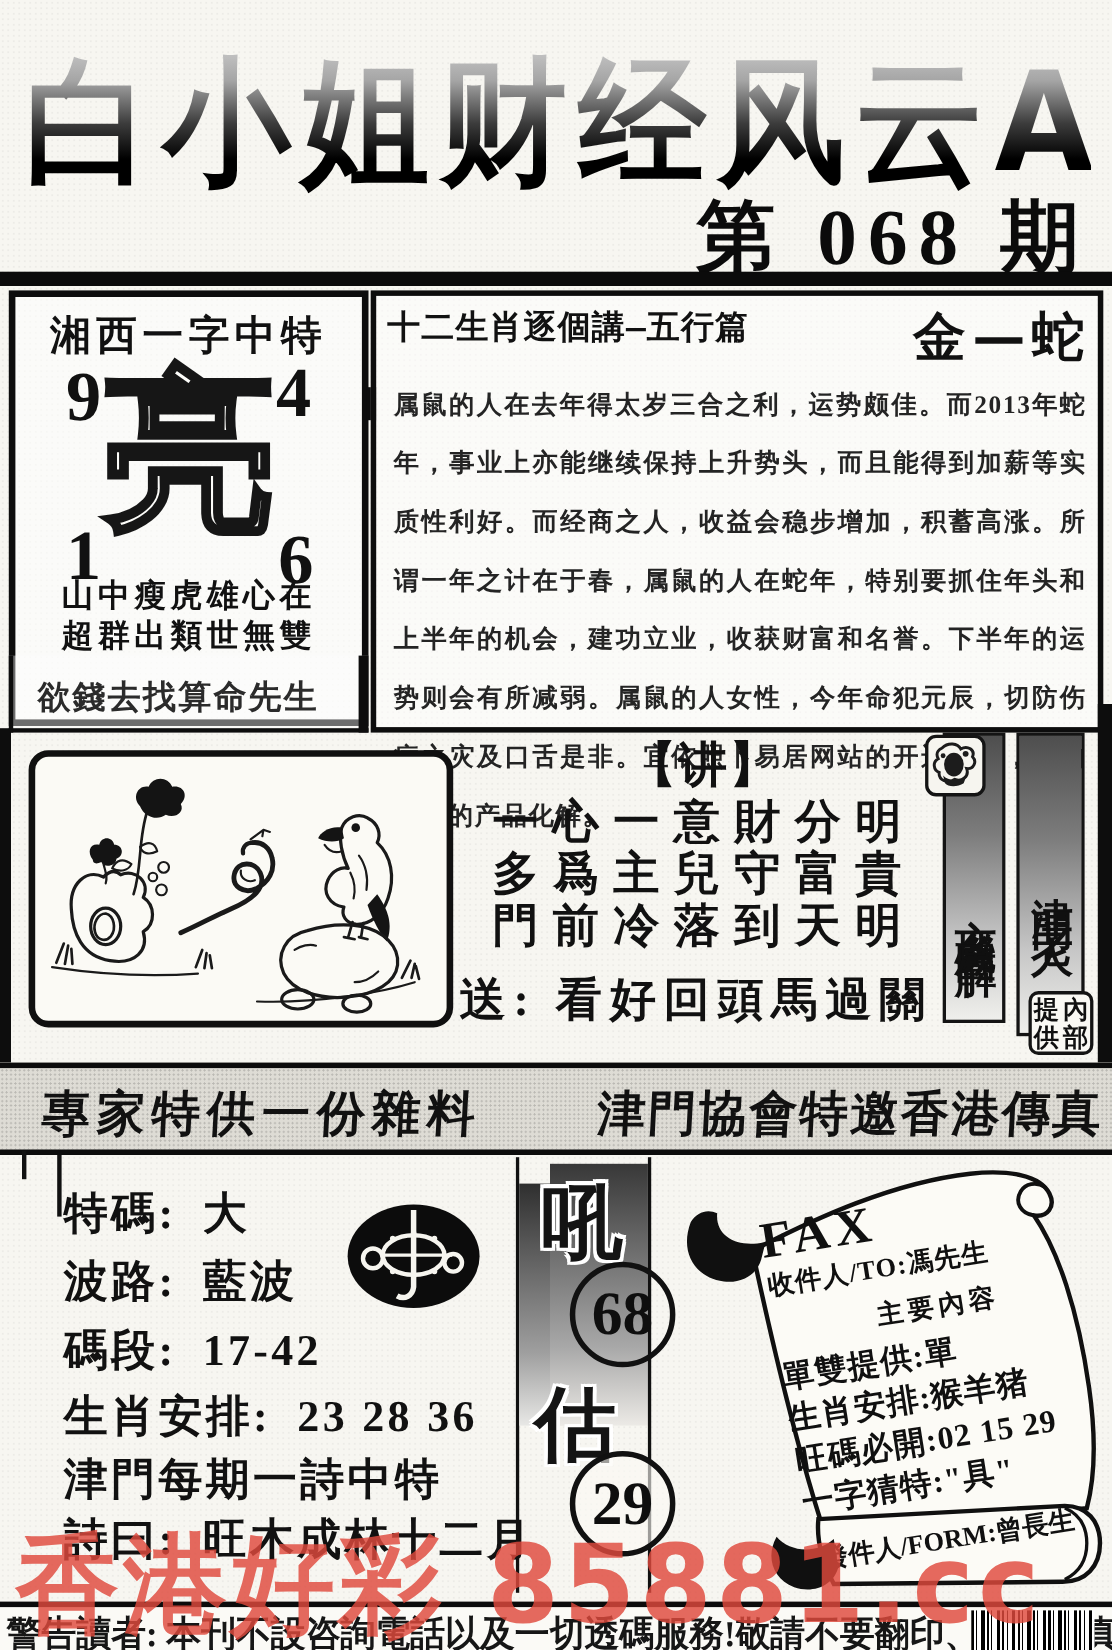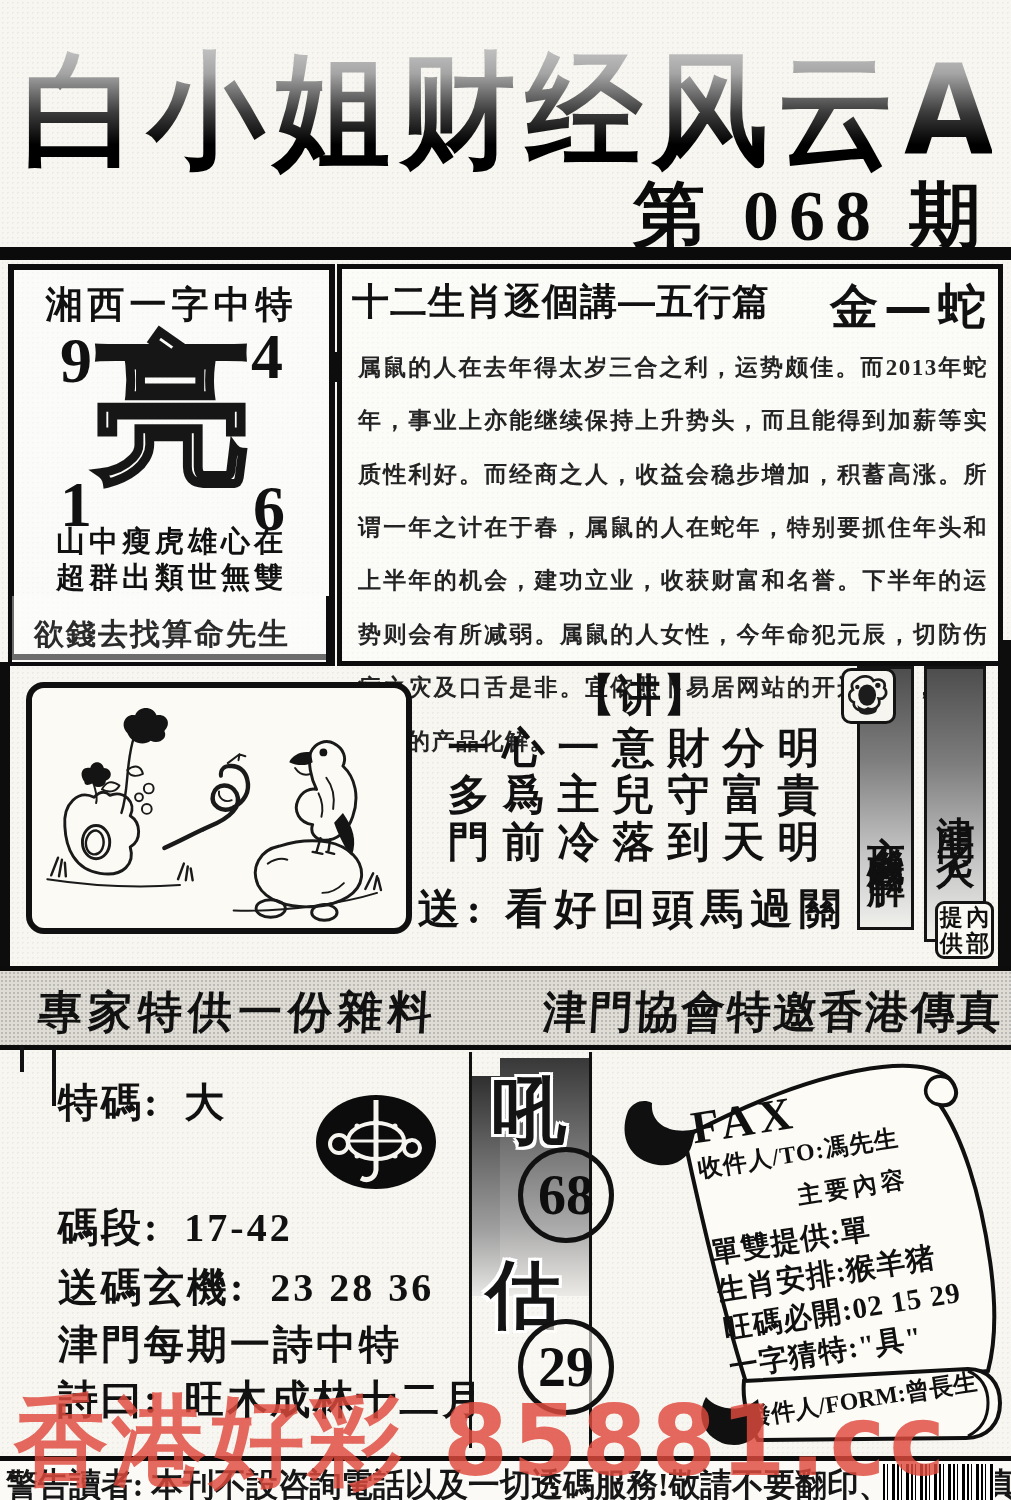--- a/index.html
+++ b/index.html
@@ -54,22 +54,22 @@
   .pick-footer-text { position:absolute; left:22px; top:18px; font-size:30px; font-weight:700;
     letter-spacing:2px; color:#2b2b2b; filter:blur(0.4px); }
   .nub { position:absolute; left:333px; top:352px; width:9px; height:30px; background:#0d0d0d; }
 
   
   .zodiac-box {
     position:absolute; left:337px; top:264px; width:666px; height:402px;
     border:5px solid #0d0d0d; background:rgba(255,255,255,0.5);
   }
   .zodiac-head { position:absolute; left:10px; top:8px; width:640px; }
-  .zodiac-title { display:inline-block; font-size:37px; font-weight:900; letter-spacing:1px;
-    font-family:Liberation Sans, sans-serif; }
+  .zodiac-title { display:inline-block; font-size:30px; font-weight:900; letter-spacing:1px;
+    font-family:Liberation Mono, monospace; }
   .zodiac-tag { position:absolute; right:0px; top:-2px; font-size:48px; font-weight:900;
     letter-spacing:6px; font-family:"DejaVu Sans", sans-serif; }
   .zodiac-body {
     position:absolute; left:16px; top:72px; width:630px; height:320px;
     font-size:23px; line-height:2.32; letter-spacing:1.5px; text-align:justify;
     color:#242424; filter:blur(0.3px); font-weight:600;
   }
 
   
   .mid-left-bar { position:absolute; left:0; top:662px; width:10px; height:304px; background:#0d0d0d; }
@@ -290,25 +290,28 @@
     <div class="banner-left">專家特供一份雜料</div>
     <div class="banner-right">津門協會特邀香港傳真</div>
   </div>
 
   <div class="tick1"></div>
   <div class="tick2"></div>
 
   <div class="tip-row" style="top:1075px">
     <span>特碼:</span><span class="val">大</span>
   </div>
+  <div class="tip-row" style="top:1137px">
+    <span>波路:</span><span class="val">藍波</span>
+  </div>
   <div class="tip-row" style="top:1200px">
     <span>碼段:</span><span class="val">17-42</span>
   </div>
   <div class="tip-row" style="top:1260px">
-    <span>送碼玄機:</span><span class="val">23 28 36</span>
+    <span>生肖安排:</span><span class="val">23 28 36</span>
   </div>
   <div class="tip-row" style="top:1317px">
     <span>津門每期一詩中特</span><span class="val"></span>
   </div>
   <div class="tip-row" style="top:1372px">
     <span>詩曰:</span><span class="val">旺木成林十二月</span>
   </div>
 
   <div class="oval-stamp">
     <svg viewBox="0 0 126 100">

